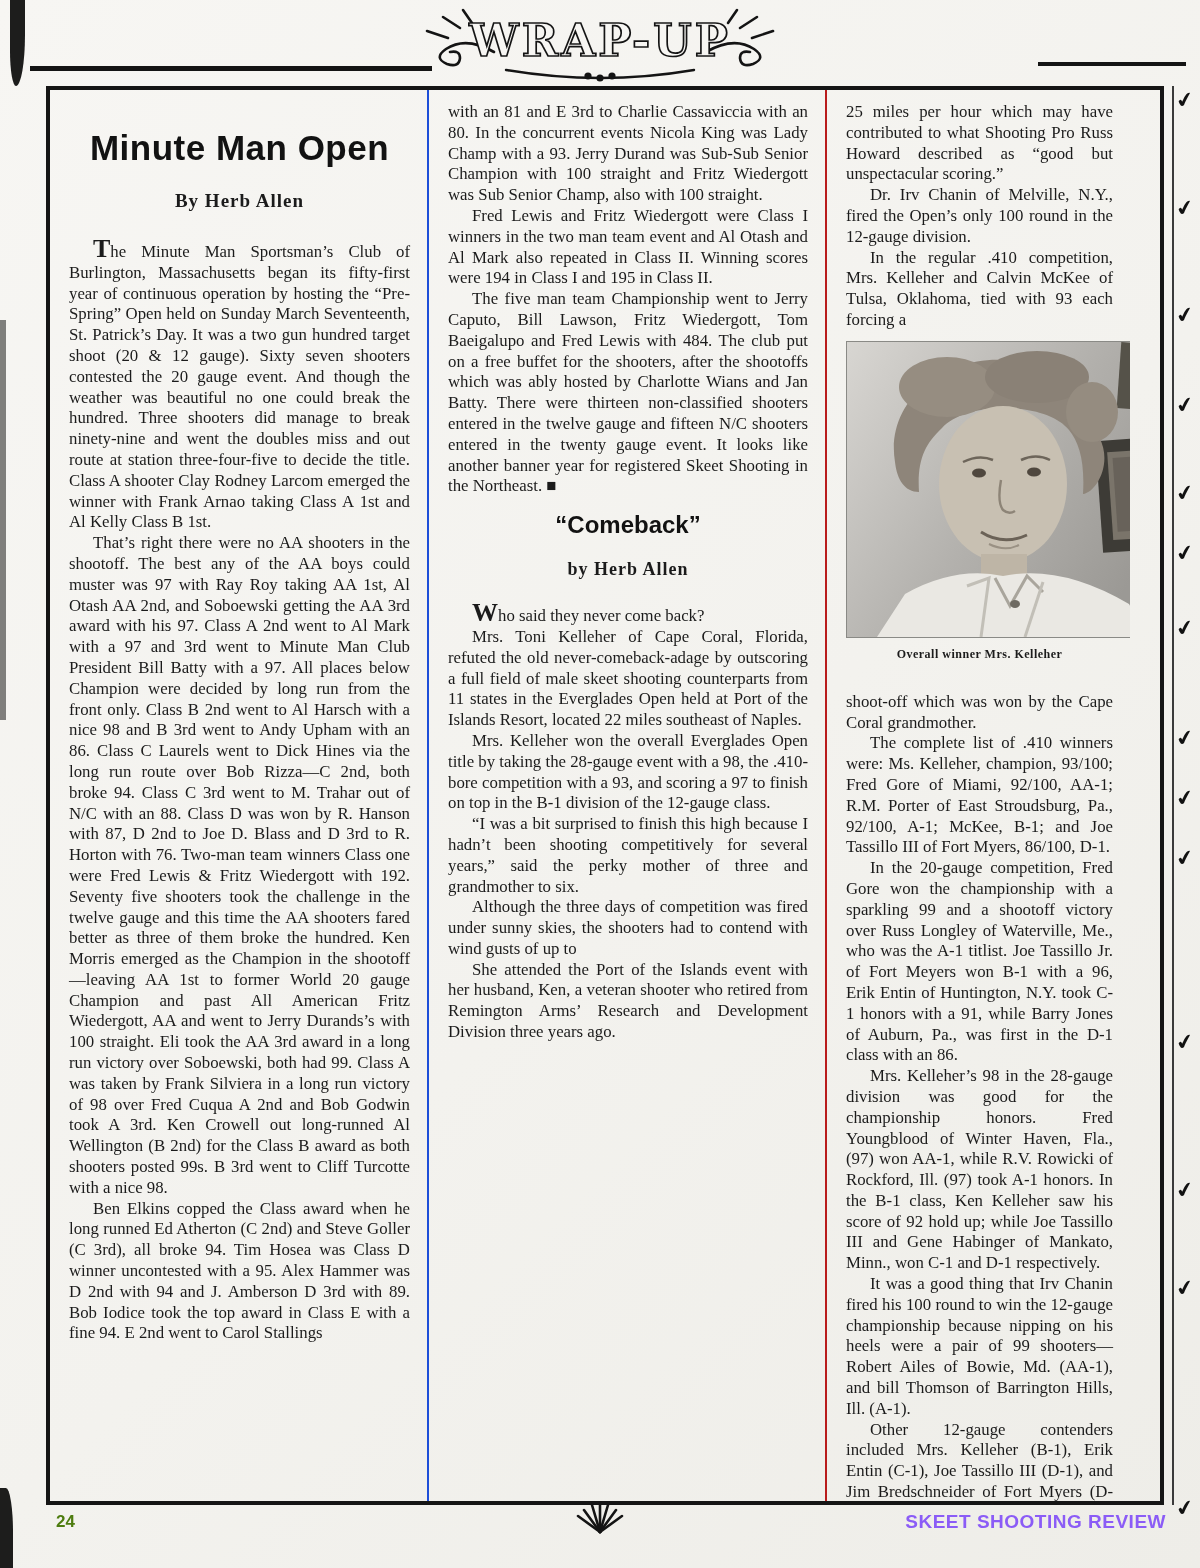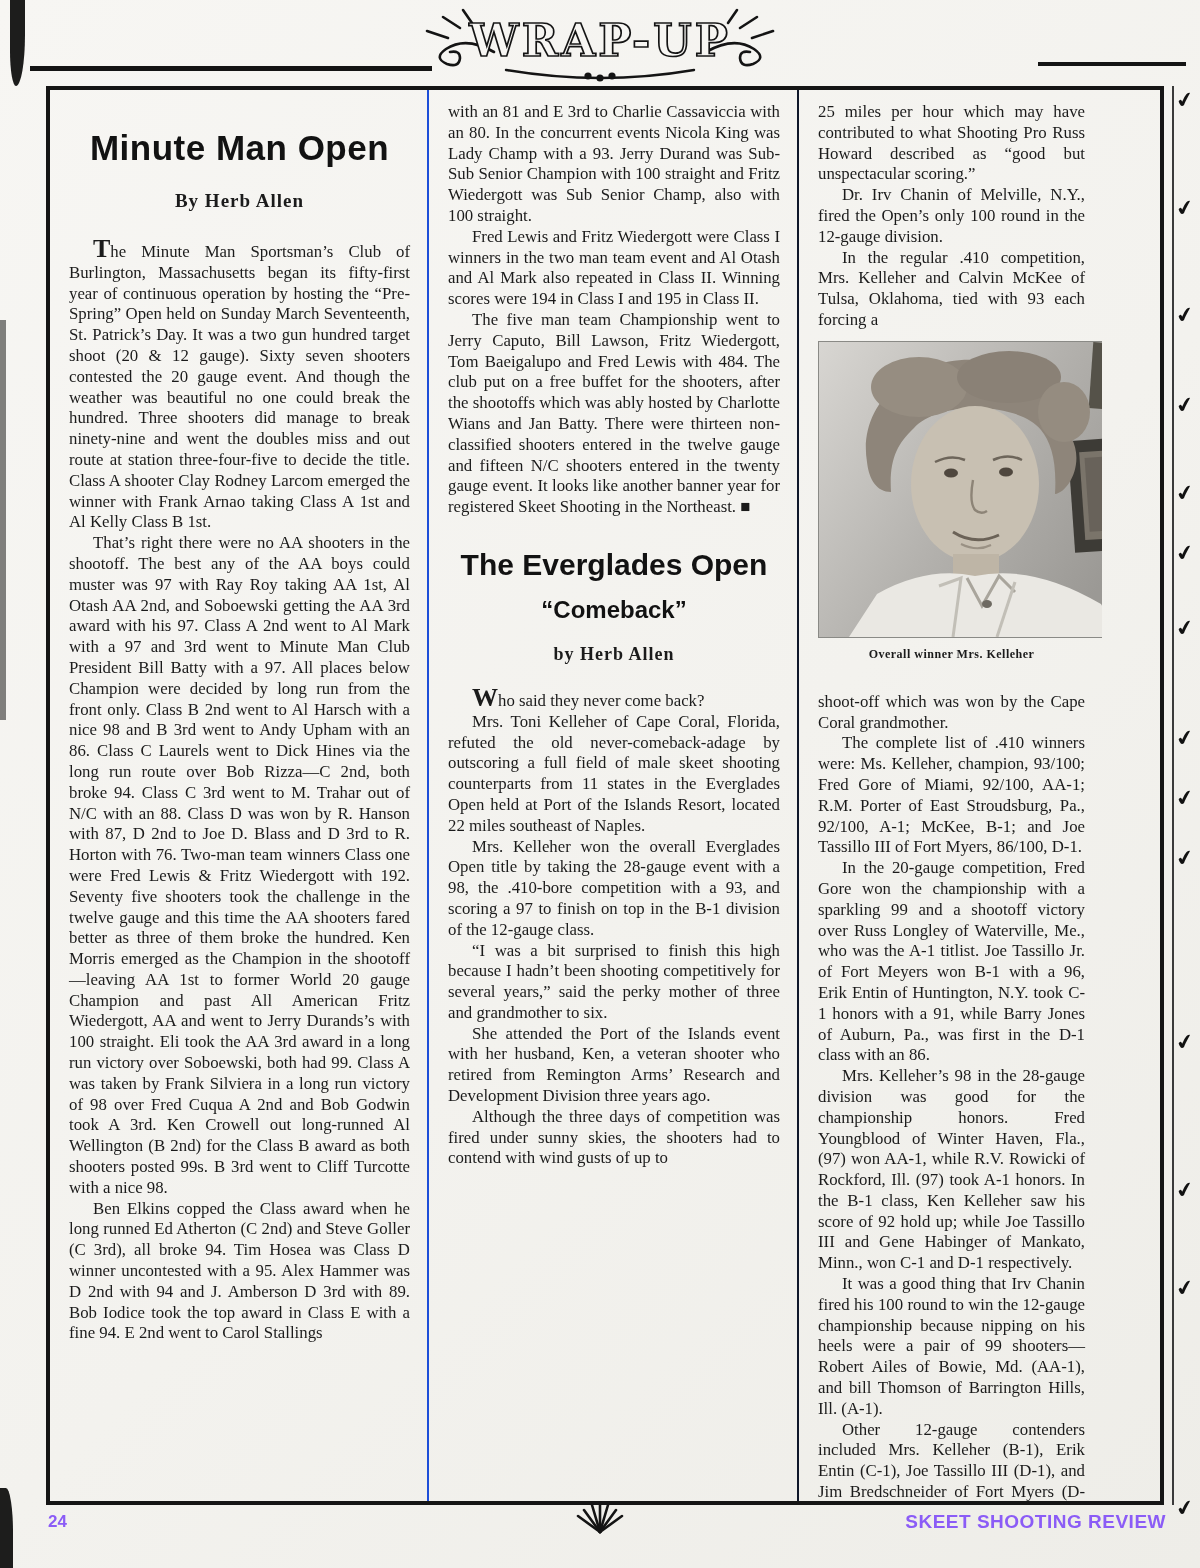--- a/index.html
+++ b/index.html
@@ -15,42 +15,42 @@
   .hdr-rule.right{left:1038px;width:148px;height:4px;top:62px;box-shadow:0 7px 0 -5px #141414;}
   .wrapup-logo{position:absolute;left:402px;top:8px;width:396px;height:78px;}
   
   .content-box{
     position:absolute;left:46px;top:86px;width:1118px;height:1419px;
     border:4px solid #151515;box-sizing:border-box;display:flex;background:transparent;
   }
   .page-edge-line{position:absolute;left:1172px;top:86px;width:2px;height:1419px;background:#3a3a3a;}
   .col{box-sizing:border-box;padding:12px 17px 0 19px;overflow:hidden;}
   .col1{width:379px;border-right:2px solid #1d4ed8;}
-  .col2{width:370px;border-right:2px solid #0f172a;}
+  .col2{width:398px;border-right:2px solid #b91c1c;}
   .col3{width:303px;}
   
   .a-title{font-family:"Liberation Sans", sans-serif;font-weight:bold;font-size:35px;
     letter-spacing:.5px;text-align:center;margin:26px 0 0 0;color:#121212;}
   .a-byline{font-weight:bold;font-size:19px;text-align:center;margin:22px 0 24px 0;letter-spacing:1px;}
   .ev-title{font-family:"Liberation Sans", sans-serif;font-weight:bold;font-size:30px;
     text-align:center;margin:30px 0 0 0;color:#121212;}
   .ev-sub{font-family:"Liberation Sans", sans-serif;font-weight:bold;font-size:24px;
     text-align:center;margin:14px 0 0 0;color:#121212;}
   .ev-byline{font-weight:bold;font-size:18px;text-align:center;margin:20px 0 20px 0;letter-spacing:1px;}
   p.body{margin:0;font-size:16.8px;line-height:20.8px;text-align:justify;text-indent:24px;}
   p.body.cont{text-indent:0;}
   .dropcap{font-weight:bold;font-size:26px;line-height:1;}
   .continued{font-style:italic;font-size:18.5px;text-align:right;margin-top:18px;padding-right:2px;}
   
   figure.photo{margin:10px 0 30px 0;padding:0;}
   .photo-img{width:325px;height:295px;display:block;border:1px solid #8a8a86;}
   figcaption{font-weight:bold;font-size:12px;text-align:center;margin-top:9px;letter-spacing:.5px;}
   
-  .footer-page-num{position:absolute;left:48px;top:1512px;
-    font-family:"Liberation Sans", sans-serif;font-weight:bold;font-size:17px;color:#8b5cf6;}
+  .footer-page-num{position:absolute;left:56px;top:1512px;
+    font-family:"Liberation Sans", sans-serif;font-weight:bold;font-size:17px;color:#4d7c0f;}
   .footer-mag{position:absolute;right:34px;top:1511px;
     font-family:"Liberation Sans", sans-serif;font-weight:bold;font-size:19px;
     letter-spacing:.5px;color:#8b5cf6;}
   .fan{position:absolute;left:574px;top:1502px;}
   
   .mark{position:absolute;left:1176px;font-family:"DejaVu Sans", sans-serif;
     font-size:21px;font-weight:bold;color:#111;transform:rotate(-12deg);}
   .smudge{position:absolute;background:#1d1d1c;}
   .smudge.s1{left:10px;top:0;width:15px;height:86px;border-radius:0 0 60% 40%;}
   .smudge.s2{left:0;top:320px;width:6px;height:400px;opacity:.55;}
@@ -100,30 +100,29 @@
     <p class="body"><span class="dropcap">T</span><span>he Minute Man Sportsman’s Club of Burlington, Massachusetts began its fifty-first year of continuous operation by hosting the “Pre-Spring” Open held on Sunday March Seventeenth, St. Patrick’s Day. It was a two gun hundred target shoot (20 &amp; 12 gauge). Sixty seven shooters contested the 20 gauge event. And though the weather was beautiful no one could break the hundred. Three shooters did manage to break ninety-nine and went the doubles miss and out route at station three-four-five to decide the title. Class A shooter Clay Rodney Larcom emerged the winner with Frank Arnao taking Class A 1st and Al Kelly Class B 1st.</span></p>
     <p class="body">That’s right there were no AA shooters in the shootoff. The best any of the AA boys could muster was 97 with Ray Roy taking AA 1st, Al Otash AA 2nd, and Soboewski getting the AA 3rd award with his 97. Class A 2nd went to Al Mark with a 97 and 3rd went to Minute Man Club President Bill Batty with a 97. All places below Champion were decided by long run from the front only. Class B 2nd went to Al Harsch with a nice 98 and B 3rd went to Andy Upham with an 86. Class C Laurels went to Dick Hines via the long run route over Bob Rizza—C 2nd, both broke 94. Class C 3rd went to M. Trahar out of N/C with an 88. Class D was won by R. Hanson with 87, D 2nd to Joe D. Blass and D 3rd to R. Horton with 76. Two-man team winners Class one were Fred Lewis &amp; Fritz Wiedergott with 192. Seventy five shooters took the challenge in the twelve gauge and this time the AA shooters fared better as three of them broke the hundred. Ken Morris emerged as the Champion in the shootoff—leaving AA 1st to former World 20 gauge Champion and past All American Fritz Wiedergott, AA and went to Jerry Durands’s with 100 straight. Eli took the AA 3rd award in a long run victory over Soboewski, both had 99. Class A was taken by Frank Silviera in a long run victory of 98 over Fred Cuqua A 2nd and Bob Godwin took A 3rd. Ken Crowell out long-runned Al Wellington (B 2nd) for the Class B award as both shooters posted 99s. B 3rd went to Cliff Turcotte with a nice 98.</p>
     <p class="body">Ben Elkins copped the Class award when he long runned Ed Atherton (C 2nd) and Steve Goller (C 3rd), all broke 94. Tim Hosea was Class D winner uncontested with a 95. Alex Hammer was D 2nd with 94 and J. Amberson D 3rd with 89. Bob Iodice took the top award in Class E with a fine 94. E 2nd went to Carol Stallings</p>
   </div>
 
   <div class="col col2">
     <p class="body cont">with an 81 and E 3rd to Charlie Cassaviccia with an 80. In the concurrent events Nicola King was Lady Champ with a 93. Jerry Durand was Sub-Sub Senior Champion with 100 straight and Fritz Wiedergott was Sub Senior Champ, also with 100 straight.</p>
     <p class="body">Fred Lewis and Fritz Wiedergott were Class I winners in the two man team event and Al Otash and Al Mark also repeated in Class II. Winning scores were 194 in Class I and 195 in Class II.</p>
     <p class="body">The five man team Championship went to Jerry Caputo, Bill Lawson, Fritz Wiedergott, Tom Baeigalupo and Fred Lewis with 484. The club put on a free buffet for the shooters, after the shootoffs which was ably hosted by Charlotte Wians and Jan Batty. There were thirteen non-classified shooters entered in the twelve gauge and fifteen N/C shooters entered in the twenty gauge event. It looks like another banner year for registered Skeet Shooting in the Northeast. ■</p>
 
-    <h2 class="ev-title">The Everglades Open</h2>
     <div class="ev-sub">“Comeback”</div>
     <div class="ev-byline">by Herb Allen</div>
 
     <p class="body"><span class="dropcap">W</span><span>ho said they never come back?</span></p>
     <p class="body">Mrs. Toni Kelleher of Cape Coral, Florida, refuted the old never-comeback-adage by outscoring a full field of male skeet shooting counterparts from 11 states in the Everglades Open held at Port of the Islands Resort, located 22 miles southeast of Naples.</p>
     <p class="body">Mrs. Kelleher won the overall Everglades Open title by taking the 28-gauge event with a 98, the .410-bore competition with a 93, and scoring a 97 to finish on top in the B-1 division of the 12-gauge class.</p>
     <p class="body">“I was a bit surprised to finish this high because I hadn’t been shooting competitively for several years,” said the perky mother of three and grandmother to six.</p>
+    <p class="body">Although the three days of competition was fired under sunny skies, the shooters had to contend with wind gusts of up to</p>
     <p class="body">She attended the Port of the Islands event with her husband, Ken, a veteran shooter who retired from Remington Arms’ Research and Development Division three years ago.</p>
-    <p class="body">Although the three days of competition was fired under sunny skies, the shooters had to contend with wind gusts of up to</p>
   </div>
 
   <div class="col col3">
     <p class="body cont">25 miles per hour which may have contributed to what Shooting Pro Russ Howard described as “good but unspectacular scoring.”</p>
     <p class="body">Dr. Irv Chanin of Melville, N.Y., fired the Open’s only 100 round in the 12-gauge division.</p>
     <p class="body">In the regular .410 competition, Mrs. Kelleher and Calvin McKee of Tulsa, Oklahoma, tied with 93 each forcing a</p>
 
     <figure class="photo">
       <svg class="photo-img" viewBox="0 0 325 295" preserveAspectRatio="none">
         <defs>

